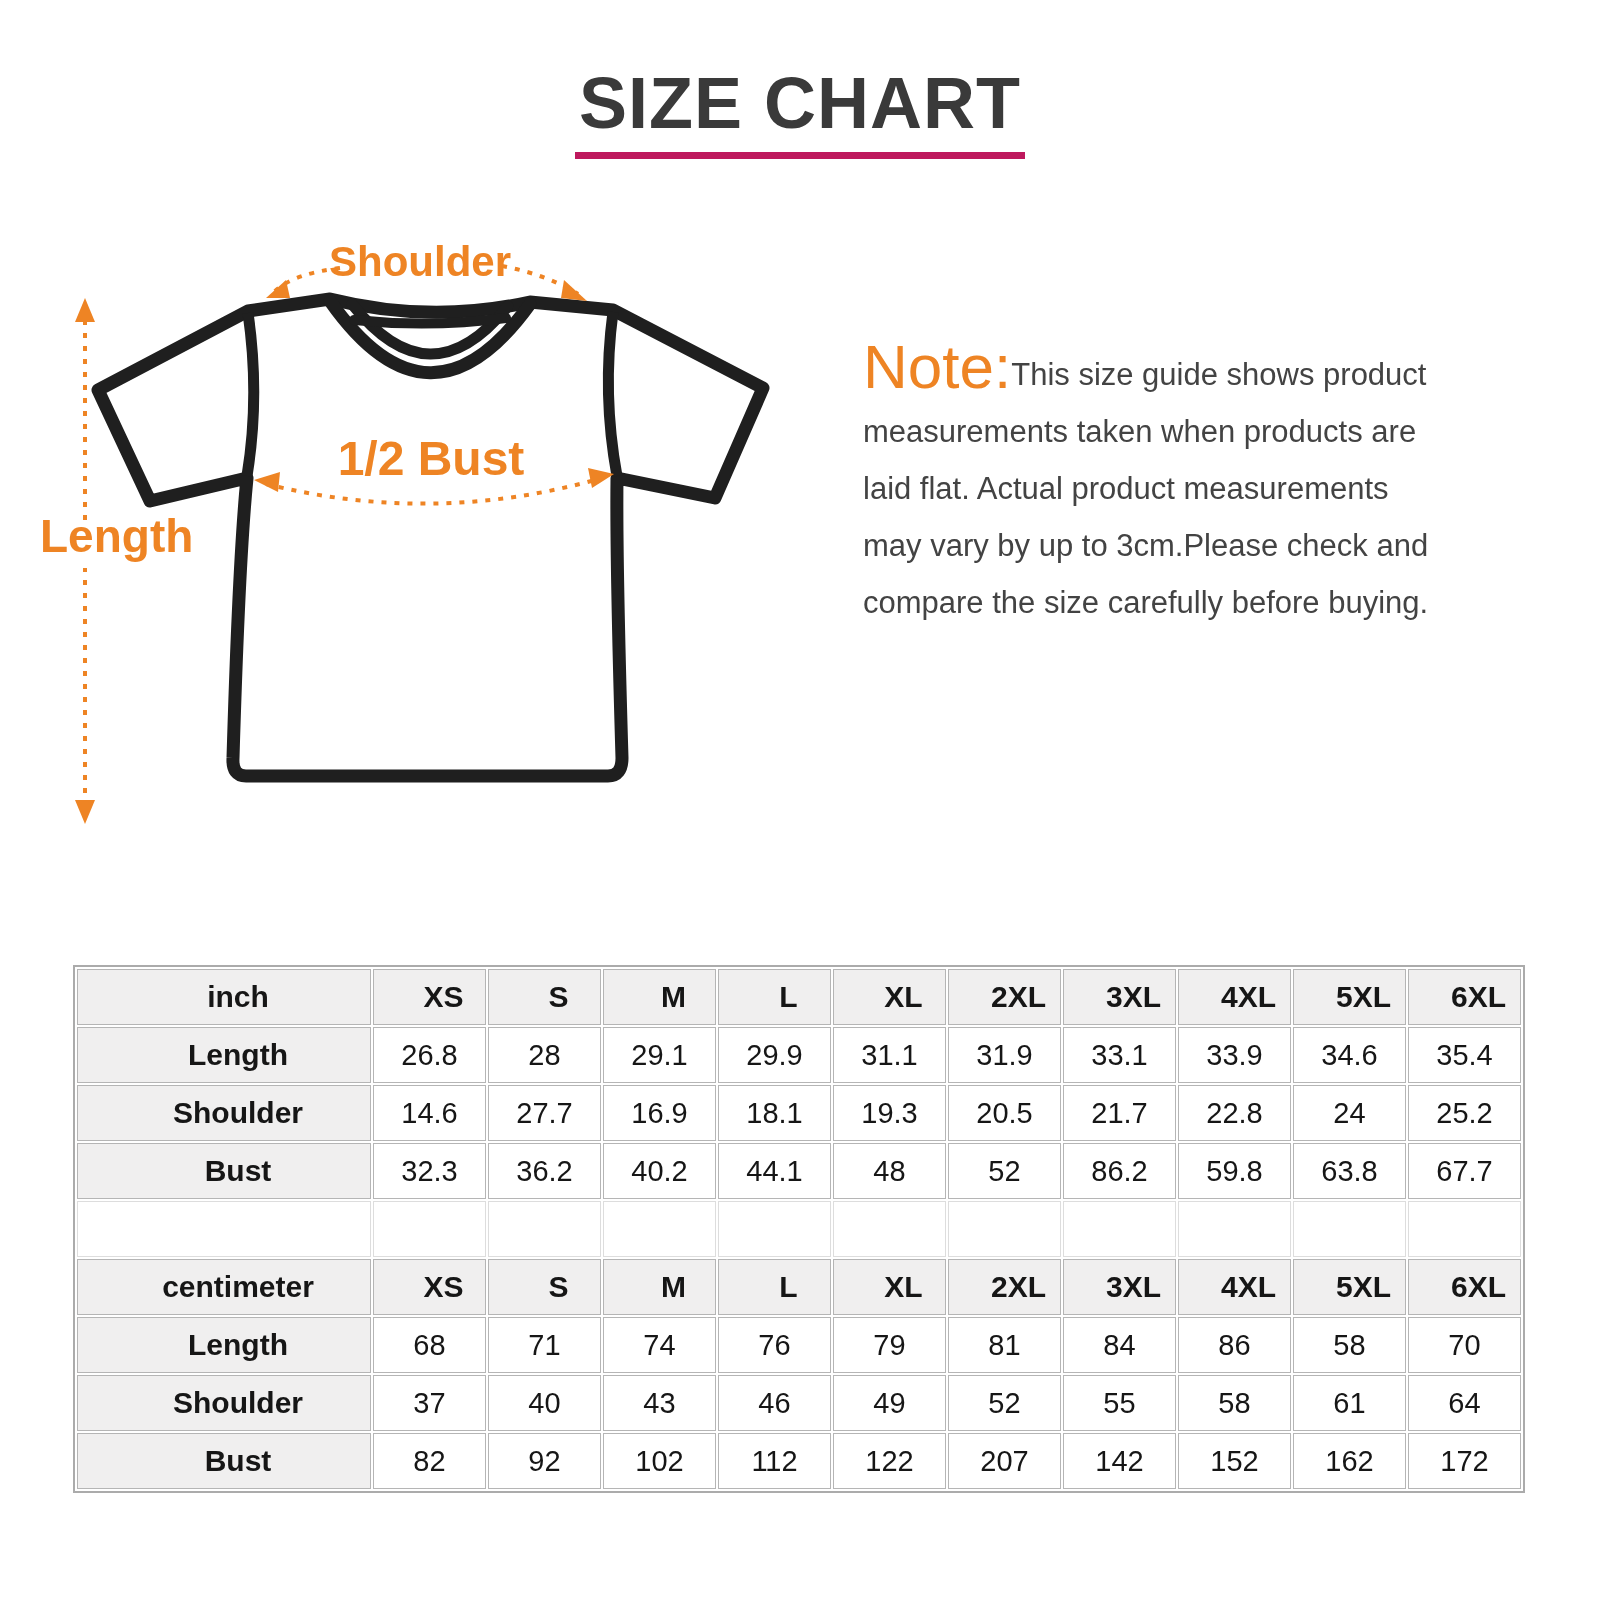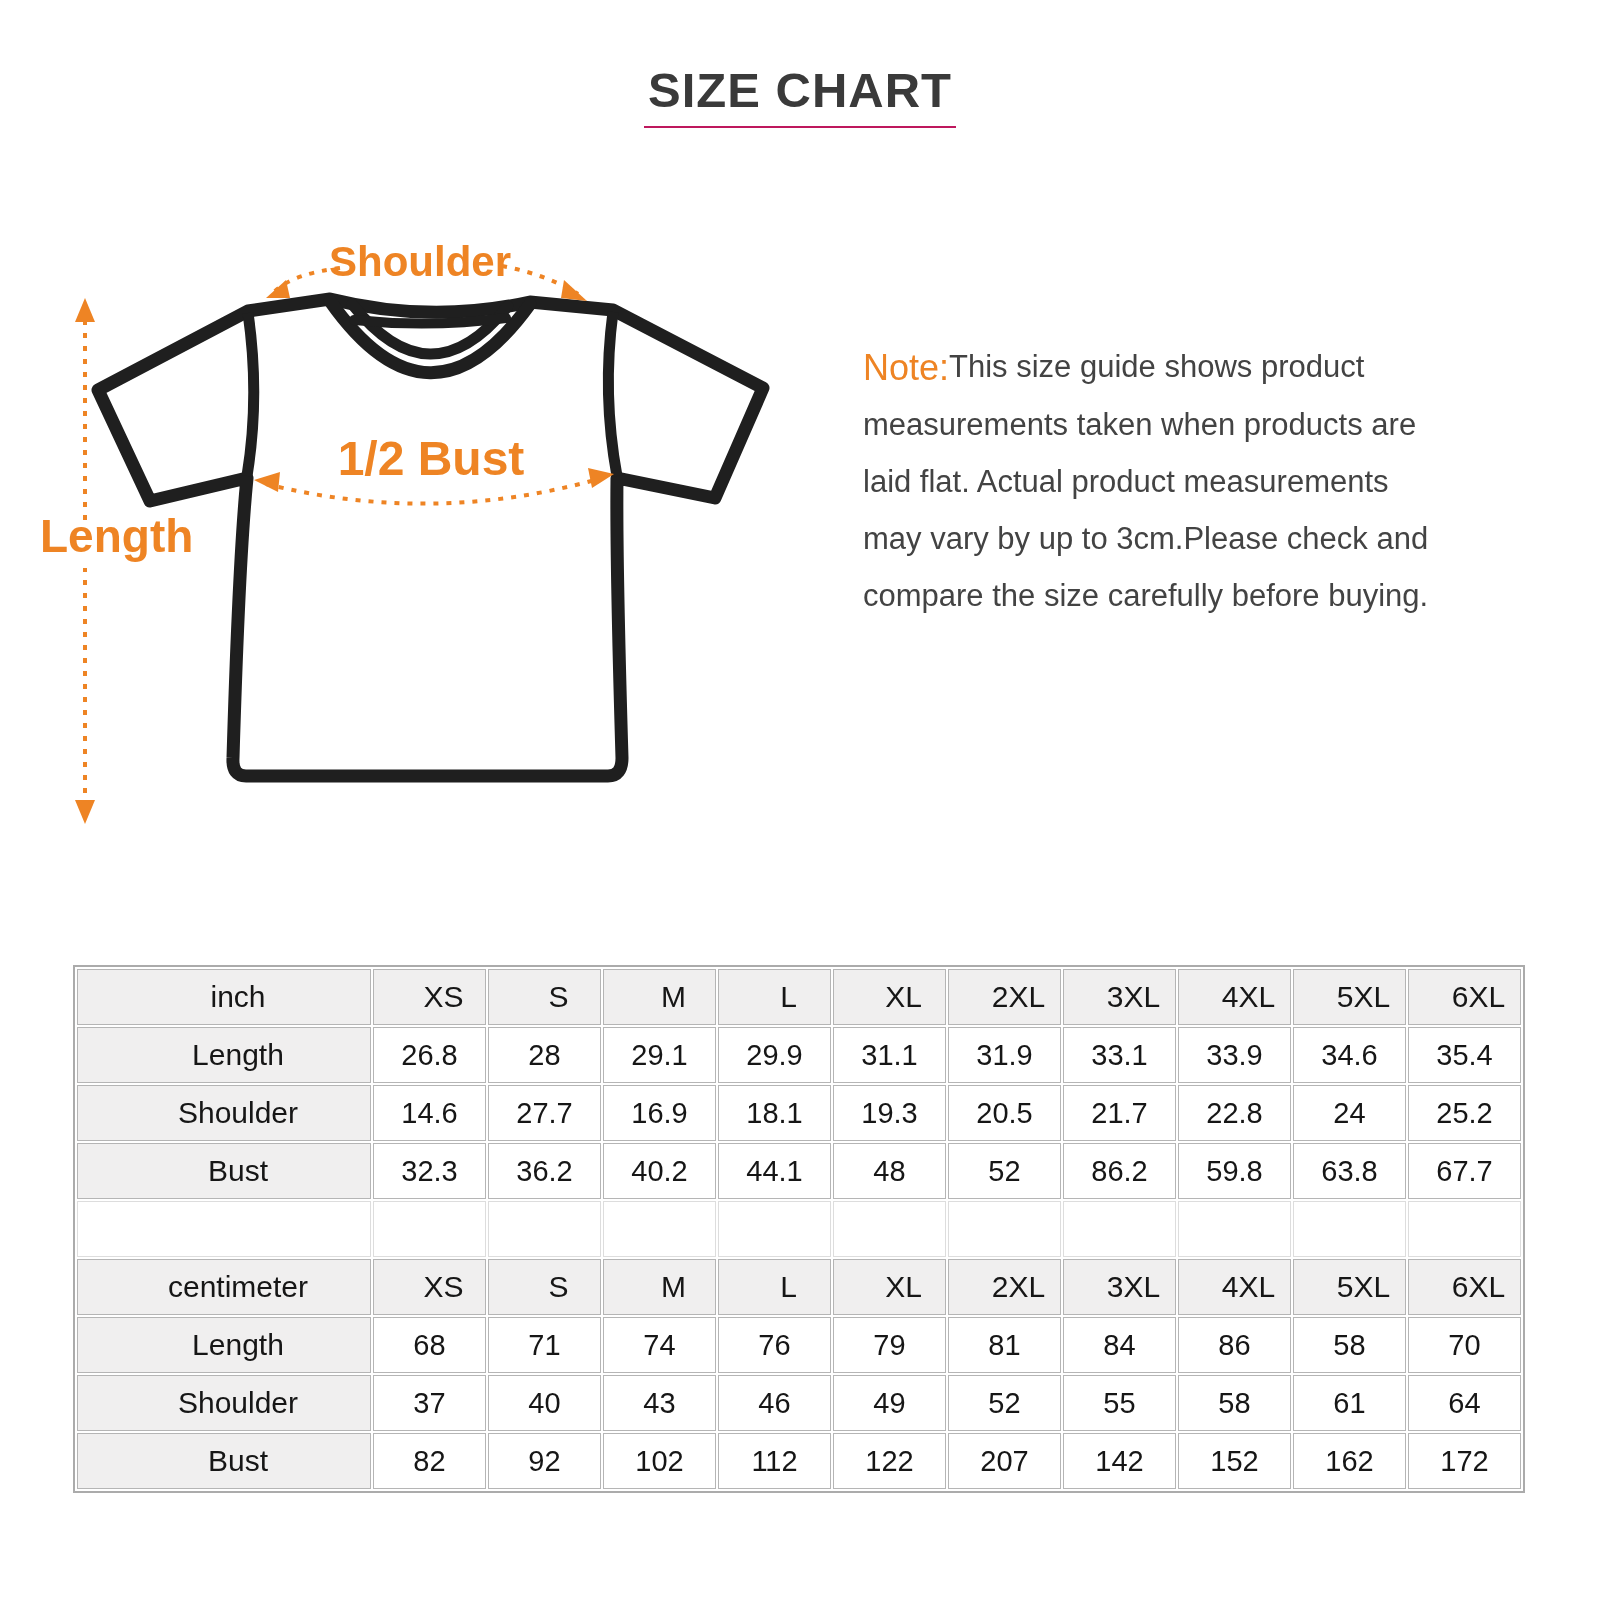--- a/index.html
+++ b/index.html
@@ -4,49 +4,49 @@
 <style>
   html,body{margin:0;padding:0;}
   body{
     width:1600px;height:1600px;position:relative;background:#ffffff;
     font-family:"Liberation Sans","DejaVu Sans",sans-serif;
     overflow:hidden;
   }
   
   .page-title{
     position:absolute;top:62px;left:50%;transform:translateX(-50%);
-    font-size:49px;font-weight:bold;color:#3a3a3a;letter-spacing:1px;
-    border-bottom:2px solid #be185d;padding:0 4px 8px 4px;white-space:nowrap;
+    font-size:72px;font-weight:bold;color:#3a3a3a;letter-spacing:1px;
+    border-bottom:7px solid #be185d;padding:0 4px 8px 4px;white-space:nowrap;
   }
   
   .shirt-svg{position:absolute;left:40px;top:228px;width:730px;height:610px;}
   .shirt-svg text{
     font-family:"Liberation Sans","DejaVu Sans",sans-serif;
     font-weight:bold;
   }
   
   .note{
     position:absolute;left:863px;top:338px;width:660px;
     font-size:31px;line-height:57px;color:#434343;
   }
-  .note-label{font-size:36px;line-height:57px;vertical-align:-3px;margin-top:36px;}
+  .note-label{font-size:62px;line-height:57px;vertical-align:-3px;margin-top:36px;}
   .note-body{white-space:pre-line;}
   
   table.size-table{
     position:absolute;left:73px;top:965px;width:1452px;
     border-collapse:separate;border-spacing:2px;table-layout:fixed;
     background:#ffffff;border:2px solid #ababab;
   }
   table.size-table td{
     height:54px;padding:0;text-align:center;vertical-align:middle;
     border:1px solid #b5b5b5;background:#ffffff;
     font-size:29px;color:#161616;overflow:hidden;
   }
   table.size-table td.hd{
-    background:#f0efef;font-weight:normal;font-size:30px;padding-left:28px;
+    background:#f0efef;font-weight:bold;font-size:30px;padding-left:28px;
   }
   table.size-table tr.sp td{
     border-color:#dddddd;background:#ffffff;
   }
 </style>
 </head>
 <body>
 
 <div class="page-title">SIZE CHART</div>
 

